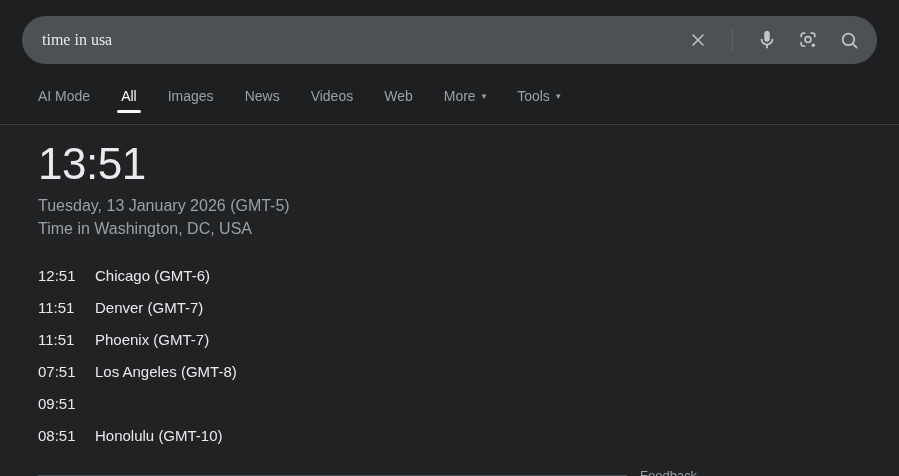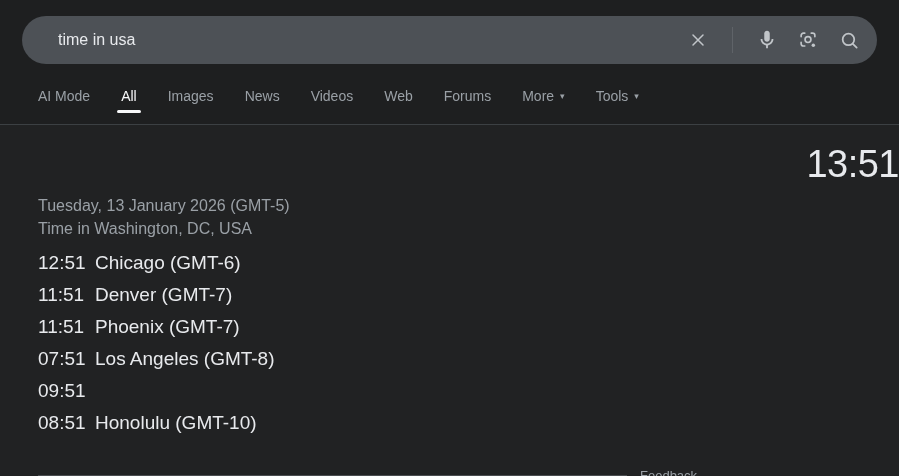--- a/index.html
+++ b/index.html
@@ -22,22 +22,22 @@
     background:#4d5156;
     border-radius:24px;
     display:flex; align-items:center;
   }
   .search-pill input {
     flex:1;
     background:transparent;
     border:none; outline:none;
     color:#e8eaed;
     font-size:16px;
-    font-family:Liberation Sans, sans-serif;
-    padding-left:36px;
+    font-family:Liberation Serif, serif;
+    padding-left:20px;
   }
   .sb-icons { display:flex; align-items:center; gap:17px; padding-right:16px; }
   .sb-btn {
     background:none; border:none; padding:0; cursor:pointer;
     display:flex; align-items:center; justify-content:center;
     width:24px; height:24px;
   }
   .sb-divider { width:1px; height:26px; background:#5f6368; margin:0 5px; }
 
   
@@ -52,26 +52,26 @@
   }
   .tab.active { color:#f8f9fa; font-weight:500; }
   .tab.active::after {
     content:""; position:absolute; left:-4px; right:-4px; bottom:3px;
     height:3px; background:#f8f9fa; border-radius:3px;
   }
   .dd-arrow { font-size:9px; color:#9aa0a6; line-height:1; }
 
   
   .main { padding:20px 0 0 38px; }
-  .big-time { font-size:38px; font-weight:400; color:#e8eaed; line-height:38px; letter-spacing:-0.5px;text-align:right; }
+  .big-time { font-size:44px; font-weight:400; color:#e8eaed; line-height:38px; letter-spacing:-0.5px; }
   .sub-line { font-size:16px; color:#9aa0a6; line-height:23px; }
   .sub-block { margin-top:11px; }
 
   .city-list { list-style:none; margin-top:12px; }
-  .city-row { display:flex; align-items:flex-start; height:32px; font-size:19px; color:#e8eaed; }
+  .city-row { display:flex; align-items:flex-end; height:32px; font-size:15px; color:#e8eaed; }
   .city-time { width:57px; flex:none; }
 
   .feedback-row { display:flex; align-items:center; margin-top:24px; }
   .feedback-line { width:589px; height:1px; background:#4a4d50; }
   .feedback-link {
     margin-left:13px; font-size:13px; color:#9aa0a6; cursor:pointer;
     background:none; border:none; font-family:inherit;
   }
 </style>
 </head>
@@ -111,21 +111,20 @@
     </div>
   </div>
 
   <nav class="tabs">
     <div class="tab">AI Mode</div>
     <div class="tab active">All</div>
     <div class="tab">Images</div>
     <div class="tab">News</div>
     <div class="tab">Videos</div>
     <div class="tab">Web</div>
-    <div class="tab">Forums</div>
     <div class="tab">
       <span>More</span>
       <span class="dd-arrow">▾</span>
     </div>
     <div class="tab">
       <span>Tools</span>
       <span class="dd-arrow">▾</span>
     </div>
   </nav>
 </div>

